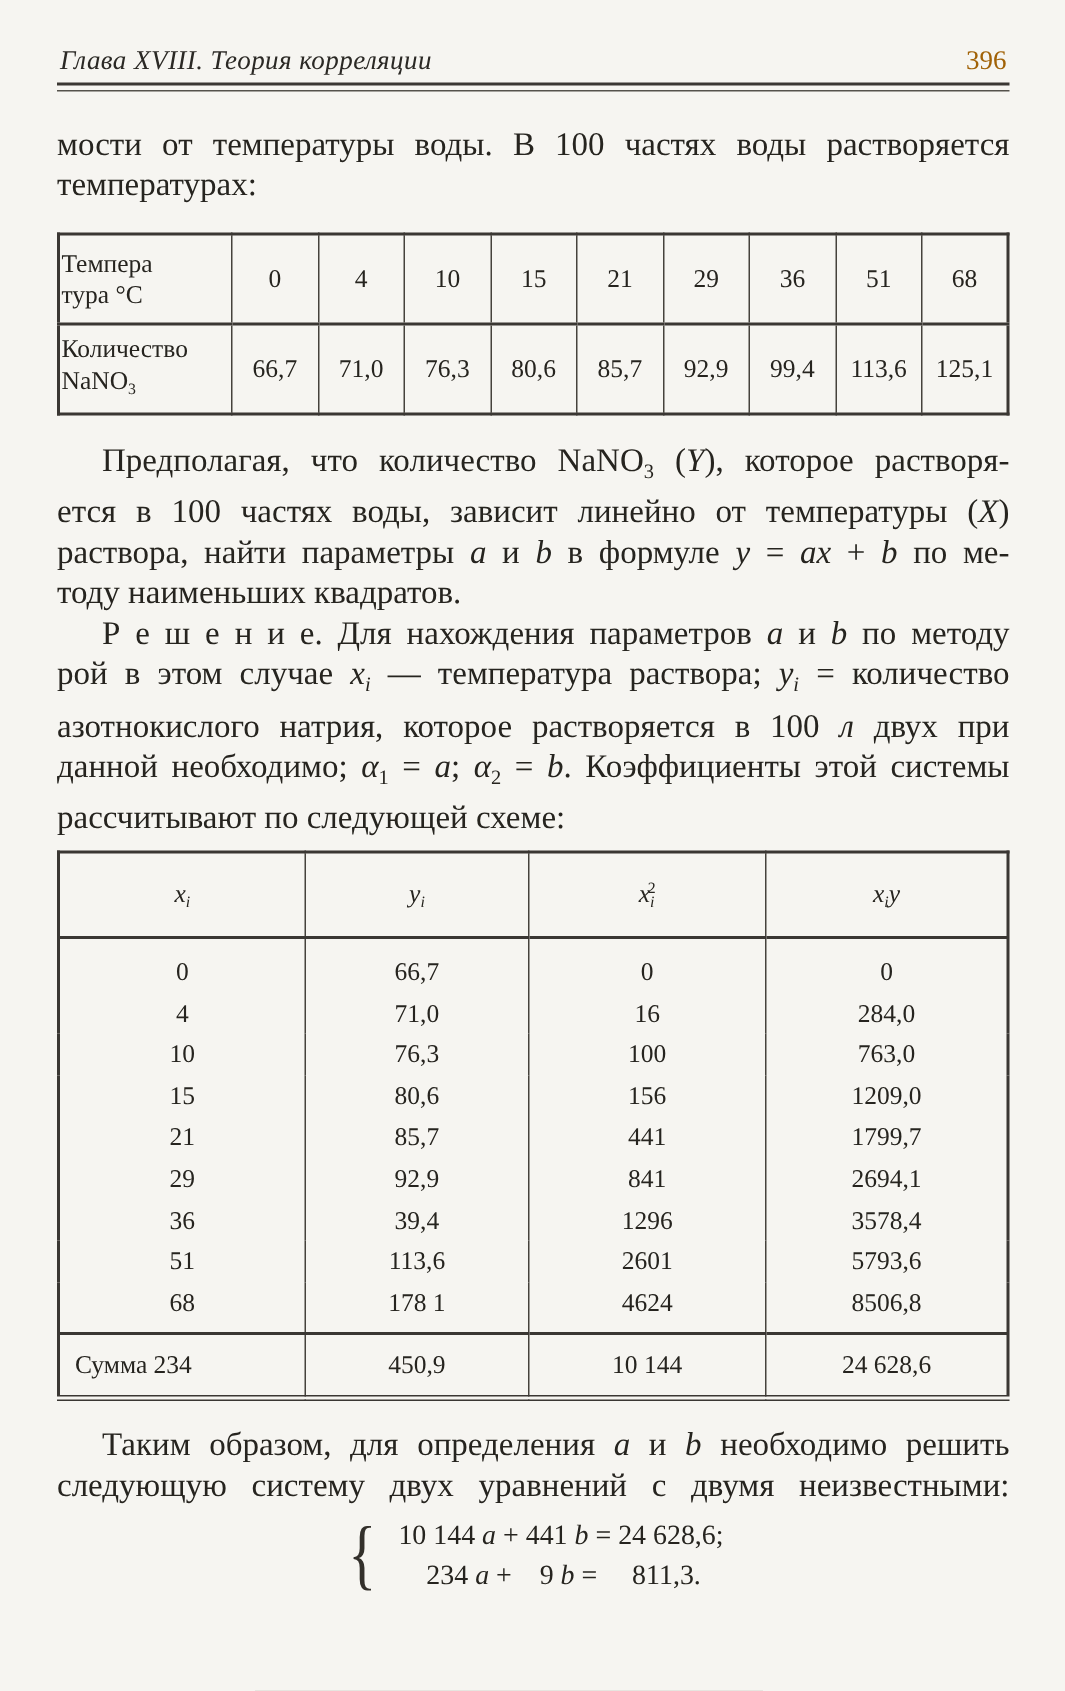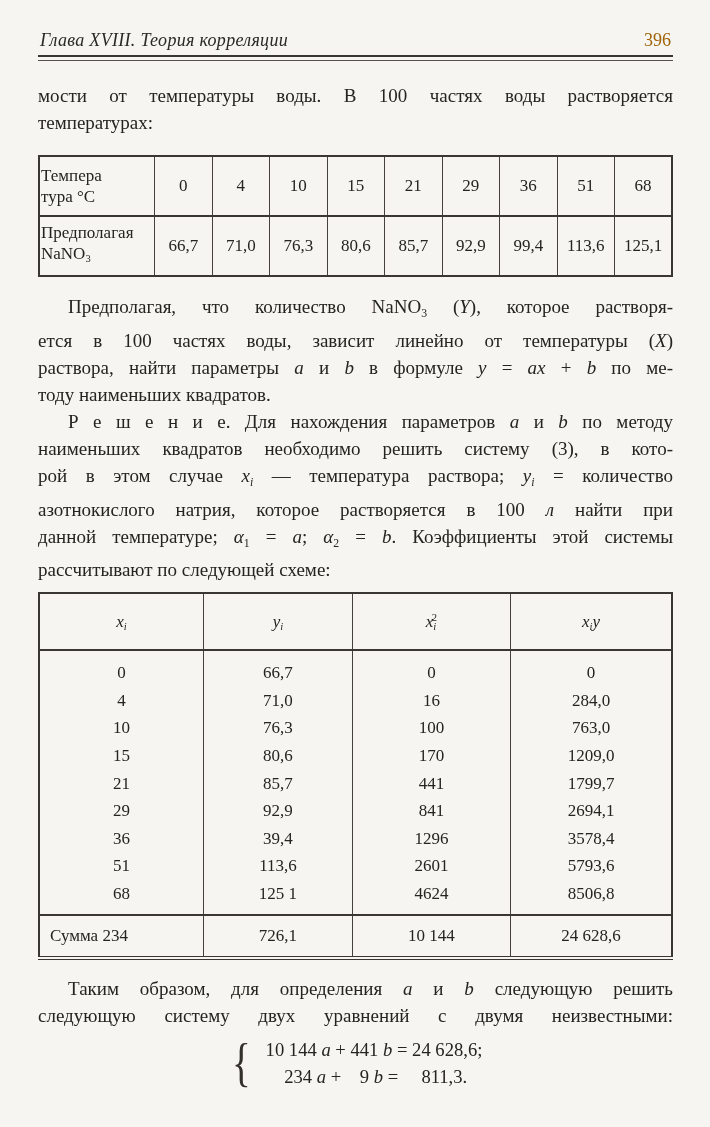--- a/index.html
+++ b/index.html
@@ -10,21 +10,21 @@
     padding:30px 37px 20px 38px;
     font-family:"Liberation Serif","DejaVu Serif",serif;
     color:#26241f;
   }
   
   .hdr{display:flex;justify-content:space-between;align-items:center;padding:0 2px 4px 2px;}
   .hdr .chap{font-style:italic;font-size:18px;letter-spacing:0.3px;color:#2b2925;}
   .hdr .pnum{font-size:18px;color:#a16207;}
   .hdr-rule{height:3px;border-top:2px solid #3a3733;border-bottom:1px solid #55524c;margin-bottom:21px;}
   
-  .para{font-size:19px;line-height:27px;}
+  .para{font-size:22px;line-height:27px;}
   .tline{text-align:justify;white-space:normal;}
   .tline.just{text-align-last:justify;}
   .indent .tline:first-child{text-indent:30px;}
   .it{font-style:italic;}
   .sb{font-size:62%;vertical-align:-0.32em;}
   .sp{font-size:62%;vertical-align:0.55em;margin-left:-0.42em;}
   
   table{border-collapse:collapse;width:100%;table-layout:fixed;}
   td,th{font-weight:normal;white-space:pre-line;}
   .solubility{margin:19px 0 16px 0;border:2px solid #3a3733;}
@@ -73,21 +73,21 @@
           <td>4</td>
           <td>10</td>
           <td>15</td>
           <td>21</td>
           <td>29</td>
           <td>36</td>
           <td>51</td>
           <td>68</td>
         </tr>
         <tr>
-          <td><span>Предполагая
+          <td><span>Количество
    NaNO</span><span class="sb">3</span></td>
           <td>66,7</td>
           <td>71,0</td>
           <td>76,3</td>
           <td>80,6</td>
           <td>85,7</td>
           <td>92,9</td>
           <td>99,4</td>
           <td>113,6</td>
           <td>125,1</td>
@@ -96,24 +96,23 @@
   </table>
 
   <div class="para indent">
       <div class="tline just"><span>Предполагая, что количество NaNO</span><span class="sb">3</span><span> (</span><span class="it">Y</span><span>), которое растворя-</span></div>
       <div class="tline just"><span>ется в 100 частях воды, зависит линейно от температуры (</span><span class="it">X</span><span>)</span></div>
       <div class="tline just"><span>раствора, найти параметры </span><span class="it">a</span><span> и </span><span class="it">b</span><span> в формуле </span><span class="it">y</span><span> = </span><span class="it">ax</span><span> + </span><span class="it">b</span><span> по ме-</span></div>
       <div class="tline"><span>тоду наименьших квадратов.</span></div>
     </div>
   <div class="para indent">
       <div class="tline just"><span>Р е ш е н и е.  Для нахождения параметров </span><span class="it">a</span><span> и </span><span class="it">b</span><span> по методу</span></div>
-      <div class="tline just"><span>наименьших квадратов необходимо решить систему (3), в кото-</span></div>
       <div class="tline just"><span>рой в этом случае </span><span class="it">x</span><span class="it sb">i</span><span> — температура раствора; </span><span class="it">y</span><span class="it sb">i</span><span> = количество</span></div>
-      <div class="tline just"><span>азотнокислого натрия, которое растворяется в 100 </span><span class="it">л</span><span> найти при</span></div>
-      <div class="tline just"><span>данной температуре; </span><span class="it">α</span><span class="sb">1</span><span> = </span><span class="it">a</span><span>; </span><span class="it">α</span><span class="sb">2</span><span> = </span><span class="it">b</span><span>. Коэффициенты этой системы</span></div>
+      <div class="tline just"><span>азотнокислого натрия, которое растворяется в 100 </span><span class="it">л</span><span> двух при</span></div>
+      <div class="tline just"><span>данной необходимо; </span><span class="it">α</span><span class="sb">1</span><span> = </span><span class="it">a</span><span>; </span><span class="it">α</span><span class="sb">2</span><span> = </span><span class="it">b</span><span>. Коэффициенты этой системы</span></div>
       <div class="tline"><span>рассчитывают  по следующей схеме:</span></div>
     </div>
 
   <table class="scheme">
     <colgroup>
         <col class="c1">
         <col class="c2">
         <col class="c3">
         <col class="c4">
       </colgroup>
@@ -140,21 +139,21 @@
         </tr>
         <tr>
           <td>10</td>
           <td>76,3</td>
           <td>100</td>
           <td>763,0</td>
         </tr>
         <tr>
           <td>15</td>
           <td>80,6</td>
-          <td>170</td>
+          <td>156</td>
           <td>1209,0</td>
         </tr>
         <tr>
           <td>21</td>
           <td>85,7</td>
           <td>441</td>
           <td>1799,7</td>
         </tr>
         <tr>
           <td>29</td>
@@ -169,37 +168,37 @@
           <td>3578,4</td>
         </tr>
         <tr>
           <td>51</td>
           <td>113,6</td>
           <td>2601</td>
           <td>5793,6</td>
         </tr>
         <tr>
           <td>68</td>
-          <td>125 1</td>
+          <td>178 1</td>
           <td>4624</td>
           <td>8506,8</td>
         </tr>
       </tbody>
     <tfoot>
         <tr>
           <td>Сумма 234</td>
-          <td>726,1</td>
+          <td>450,9</td>
           <td>10 144</td>
           <td>24 628,6</td>
         </tr>
       </tfoot>
   </table>
 
   <div class="para indent" style="margin-top:15px;">
-      <div class="tline just"><span>Таким образом, для определения </span><span class="it">a</span><span> и </span><span class="it">b</span><span> следующую решить</span></div>
+      <div class="tline just"><span>Таким образом, для определения </span><span class="it">a</span><span> и </span><span class="it">b</span><span> необходимо решить</span></div>
       <div class="tline just"><span>следующую систему двух уравнений с двумя неизвестными:</span></div>
     </div>
 
   <div class="eqwrap">
     <div class="eqsys">
       <span class="brace">{</span>
       <div class="eqlines">
         <div class="eqline"><span>10 144 </span><span class="it">a</span><span> + 441 </span><span class="it">b</span><span> = 24 628,6;</span></div>
         <div class="eqline"><span>    234 </span><span class="it">a</span><span> +    9 </span><span class="it">b</span><span> =     811,3.</span></div>
       </div>

